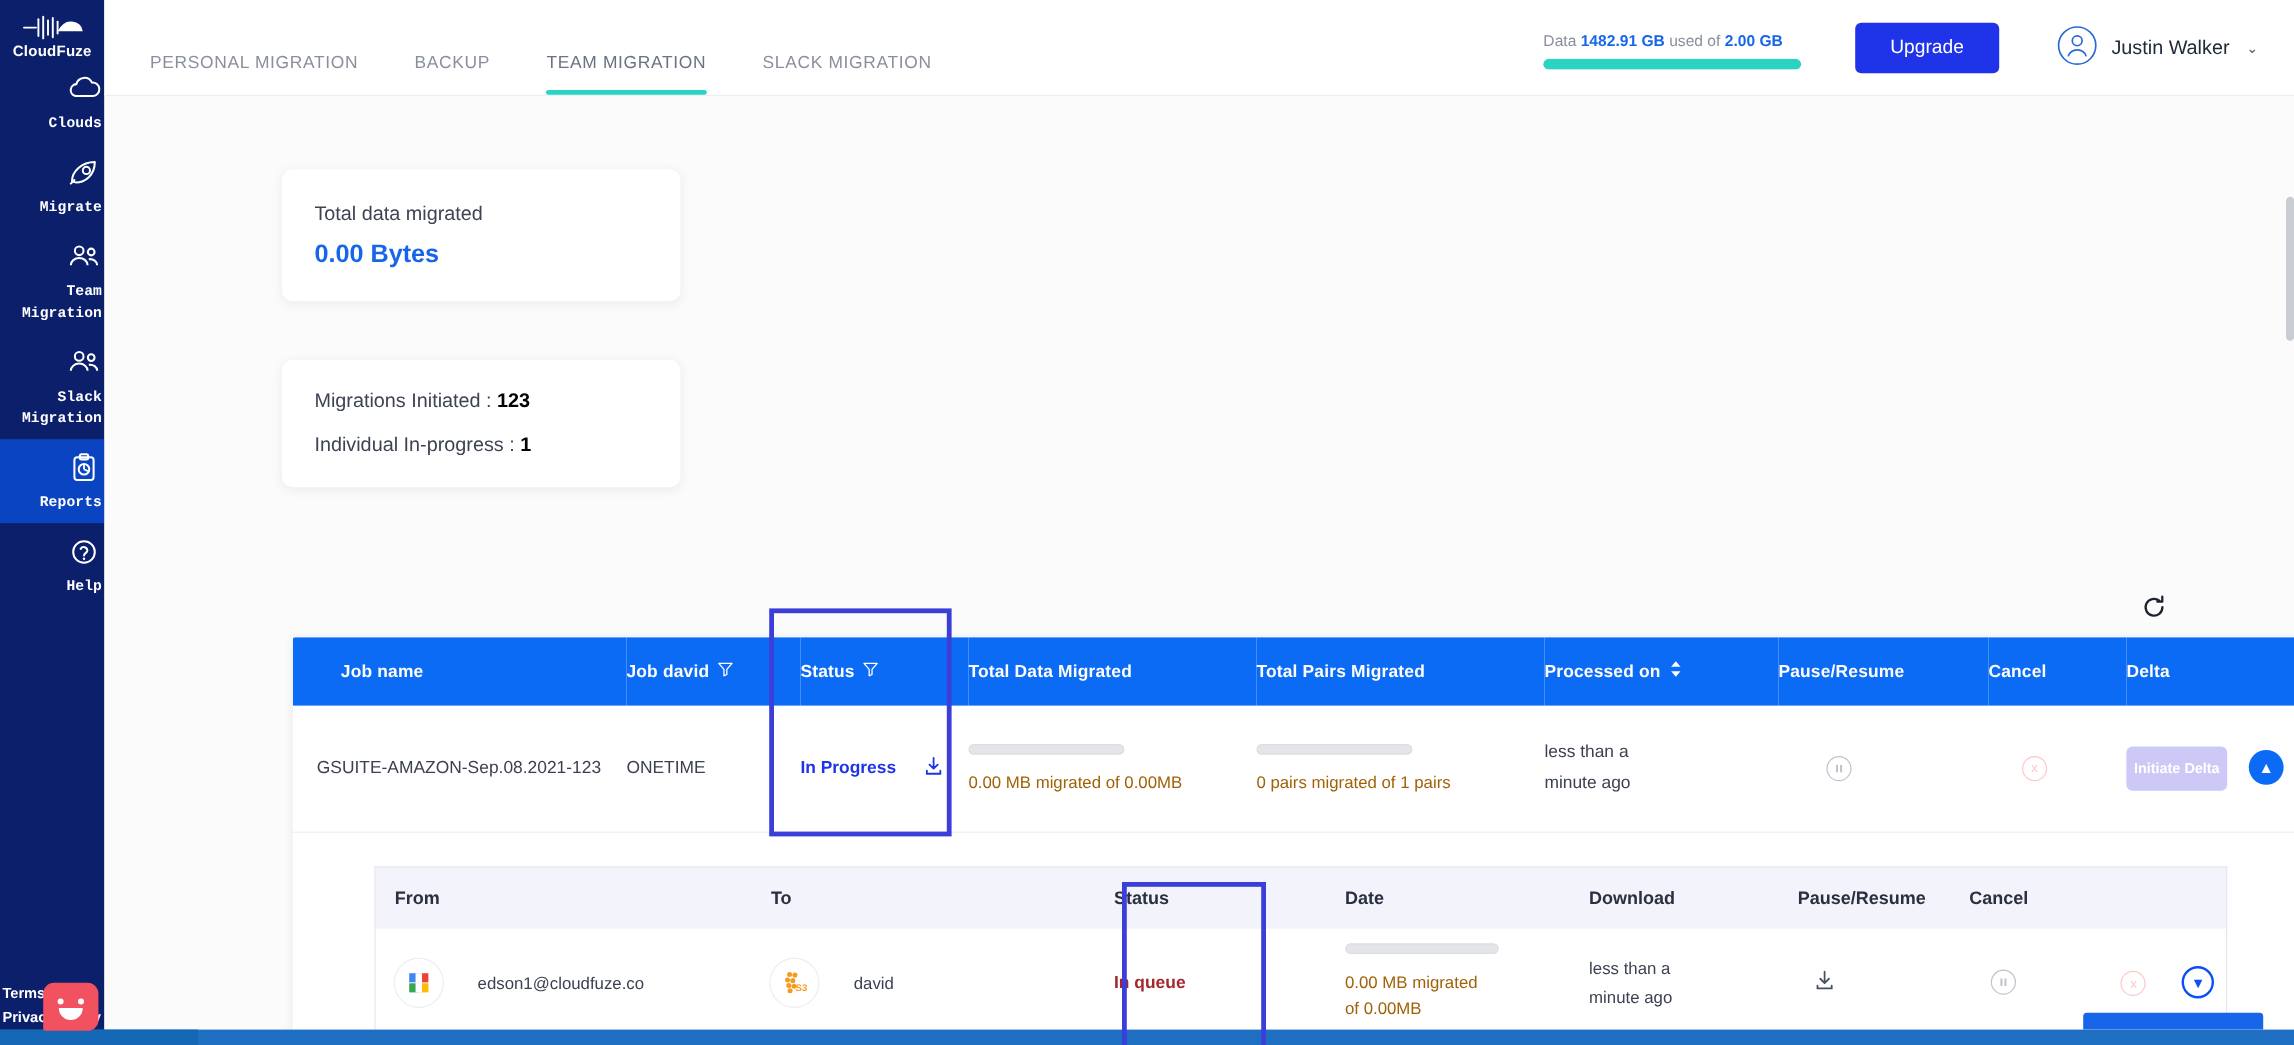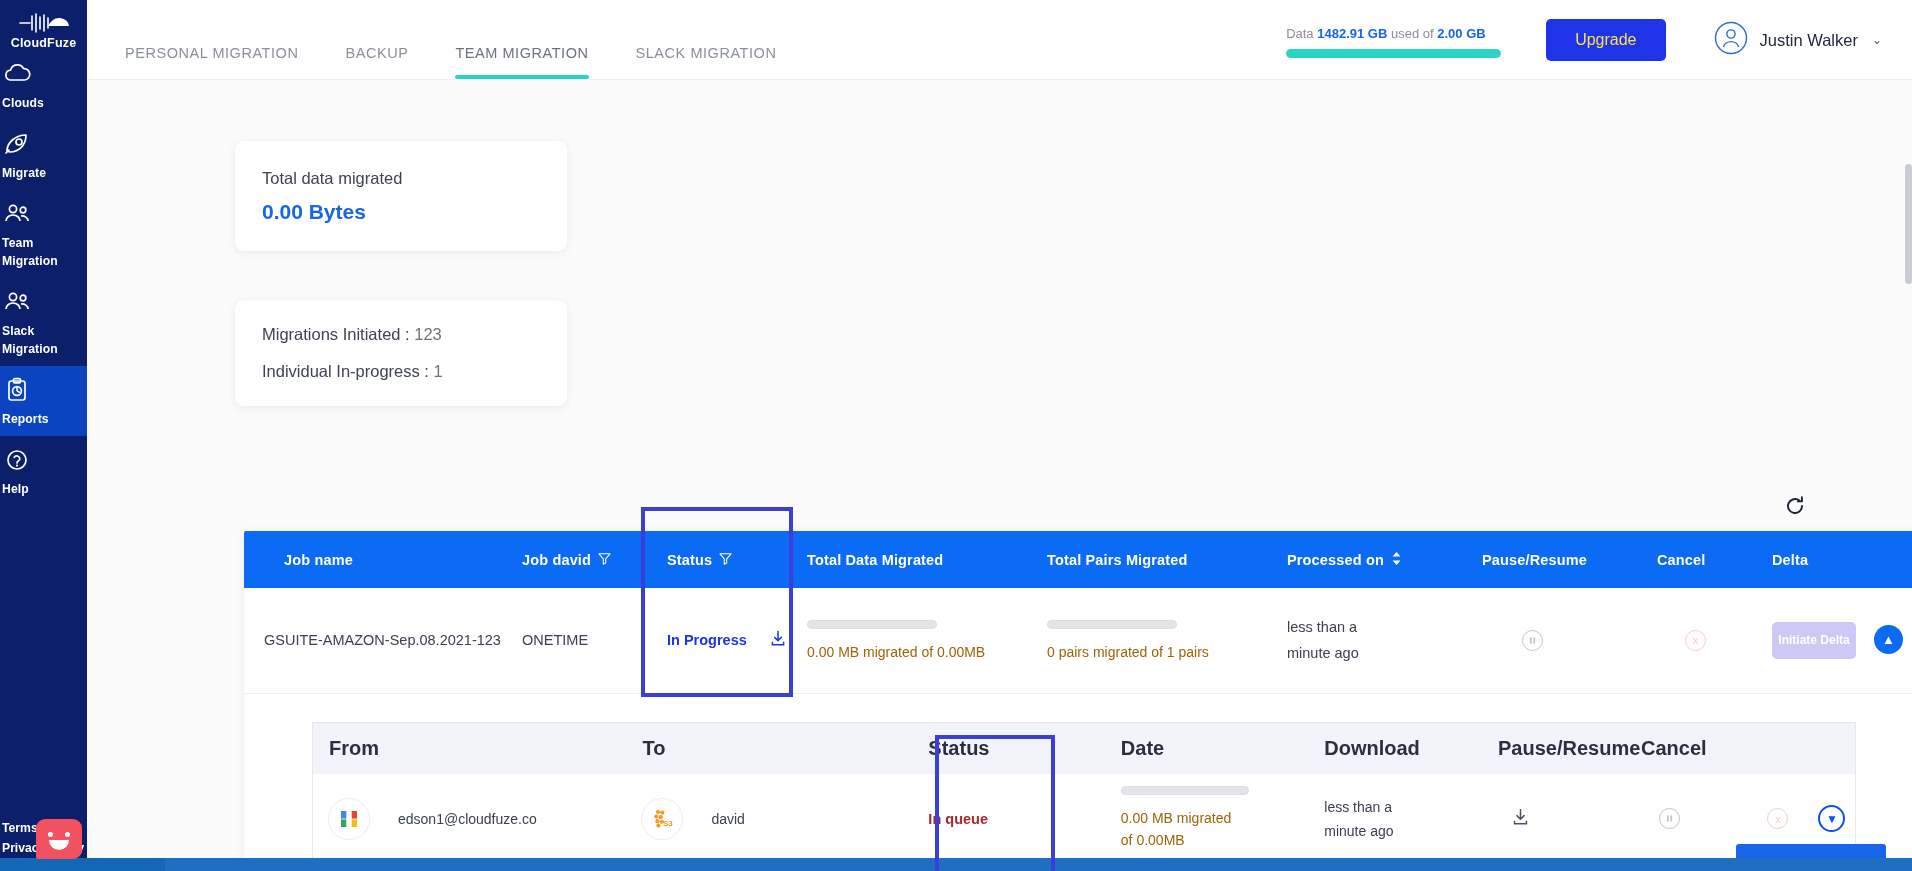--- a/index.html
+++ b/index.html
@@ -22,24 +22,25 @@
   }
   .side-brand {
     padding-top: 12px;
     text-align: center;
   }
   .side-brand .logo-mark { display:block; margin: 0 auto 2px; }
   .side-brand .brand-name {
     font-size: 12.5px; font-weight: 700; letter-spacing: .2px; color:#fff;
   }
   .side-item {
-    text-align: left;
+    text-align: right;
     padding: 11px 2px 9px;
     cursor: pointer;
     position: relative;
+    font-family: Liberation Mono, monospace;
   }
   .side-item.active { background: #0b44c0; }
   .side-item .si-icon { display:block; height: 28px; margin-bottom: 4px; }
   .side-item .si-label {
     font-size: 12.2px; line-height: 15px; font-weight: 600; color: #ffffff;
     letter-spacing: .1px;
   }
   .side-foot {
     position: absolute; left: 0; bottom: 13px; width: 100%;
     padding-left: 1px;
@@ -90,21 +91,21 @@
   }
   .data-usage { width: 215px; margin-right: 45px; padding-top: 4px; }
   .data-usage .du-text {
     font-size: 13px; color: #8a8f9c; white-space: nowrap; margin-bottom: 8px;
   }
   .data-usage .du-text b { color: #1766ea; font-weight: 700; }
   .du-bar { height: 9px; background: #e8eaee; border-radius: 5px; overflow: hidden; }
   .du-fill { height: 100%; width: 100%; background: #2ad4c4; border-radius: 5px; }
 
   .upgrade-btn {
-    background: #1f33e8; color: #fde047; border: none; border-radius: 5px;
+    background: #1f33e8; color: #ffffff; border: none; border-radius: 5px;
     height: 42px; padding: 0 29px; font-size: 16px; font-weight: 500;
     cursor: pointer; font-family: "Liberation Sans", sans-serif;
     margin-right: 48px;
   }
   .user-box { display:flex; align-items:center; gap: 12px; margin-right: 30px; cursor: pointer; }
   .user-name { font-size: 16.5px; color: #222a3a; font-weight: 500; }
   .caret { font-size: 12px; color: #555c6b; margin-left: 2px; }
 
   
   .content { position: relative; height: 791px; padding: 0; }
@@ -114,21 +115,21 @@
     border-radius: 9px; box-shadow: 0 2px 9px rgba(35,45,80,.075);
   }
   #card-total { left: 148px; top: 61px; width: 332px; height: 110px; }
   #card-total .ct-title { font-size: 16.5px; color: #3d4352; padding: 28px 0 0 27px; }
   #card-total .ct-value { font-size: 21px; color: #1766ea; font-weight: 700; padding: 12px 0 0 27px; }
 
   #card-mig { left: 148px; top: 220px; width: 332px; height: 106px; }
   #card-mig .cm-line { font-size: 16.5px; color: #3d4352; padding-left: 27px; }
   #card-mig .cm-line:first-child { padding-top: 25px; }
   #card-mig .cm-line + .cm-line { padding-top: 18px; }
-  #card-mig .cm-line b { color: #737373; font-weight: 400; }
+  #card-mig .cm-line b { color: #000000; font-weight: 700; }
 
   .refresh-btn {
     position: absolute; right: 105px; top: 414px; cursor: pointer;
     width: 24px; height: 24px;
   }
 
   
   .table-wrap {
     position: absolute; left: 157px; top: 451px; width: 1680px;
     background: #fff; border-radius: 2px;
@@ -178,21 +179,21 @@
     width: 29px; height: 29px; border-radius: 50%; background: #0b6bf5;
     color: #fff; display: inline-flex; align-items:center; justify-content:center;
     font-size: 13px; cursor:pointer; margin-left: 14px;
   }
 
   
   .subwrap { padding: 28px 68px 0 68px; }
   table.subgrid { width: 100%; border-collapse: collapse; table-layout: fixed;
     border: 1px solid #e6e7ed; }
   .subgrid thead th {
-    background: #f2f3fb; color: #2a3040; font-size: 20px; font-weight: 700;
+    background: #f2f3fb; color: #2a3040; font-size: 15px; font-weight: 700;
     height: 52px; text-align: left; padding: 0; vertical-align: middle;
   }
   .subgrid tbody td {
     font-size: 14px; color: #3b4150; height: 90px; vertical-align: middle;
     padding: 0; background: #fff;
   }
   .s-from { width: 300px; padding-left: 16px !important; }
   .s-to { width: 260px; }
   .s-status { width: 175px; }
   .s-date { width: 185px; }

